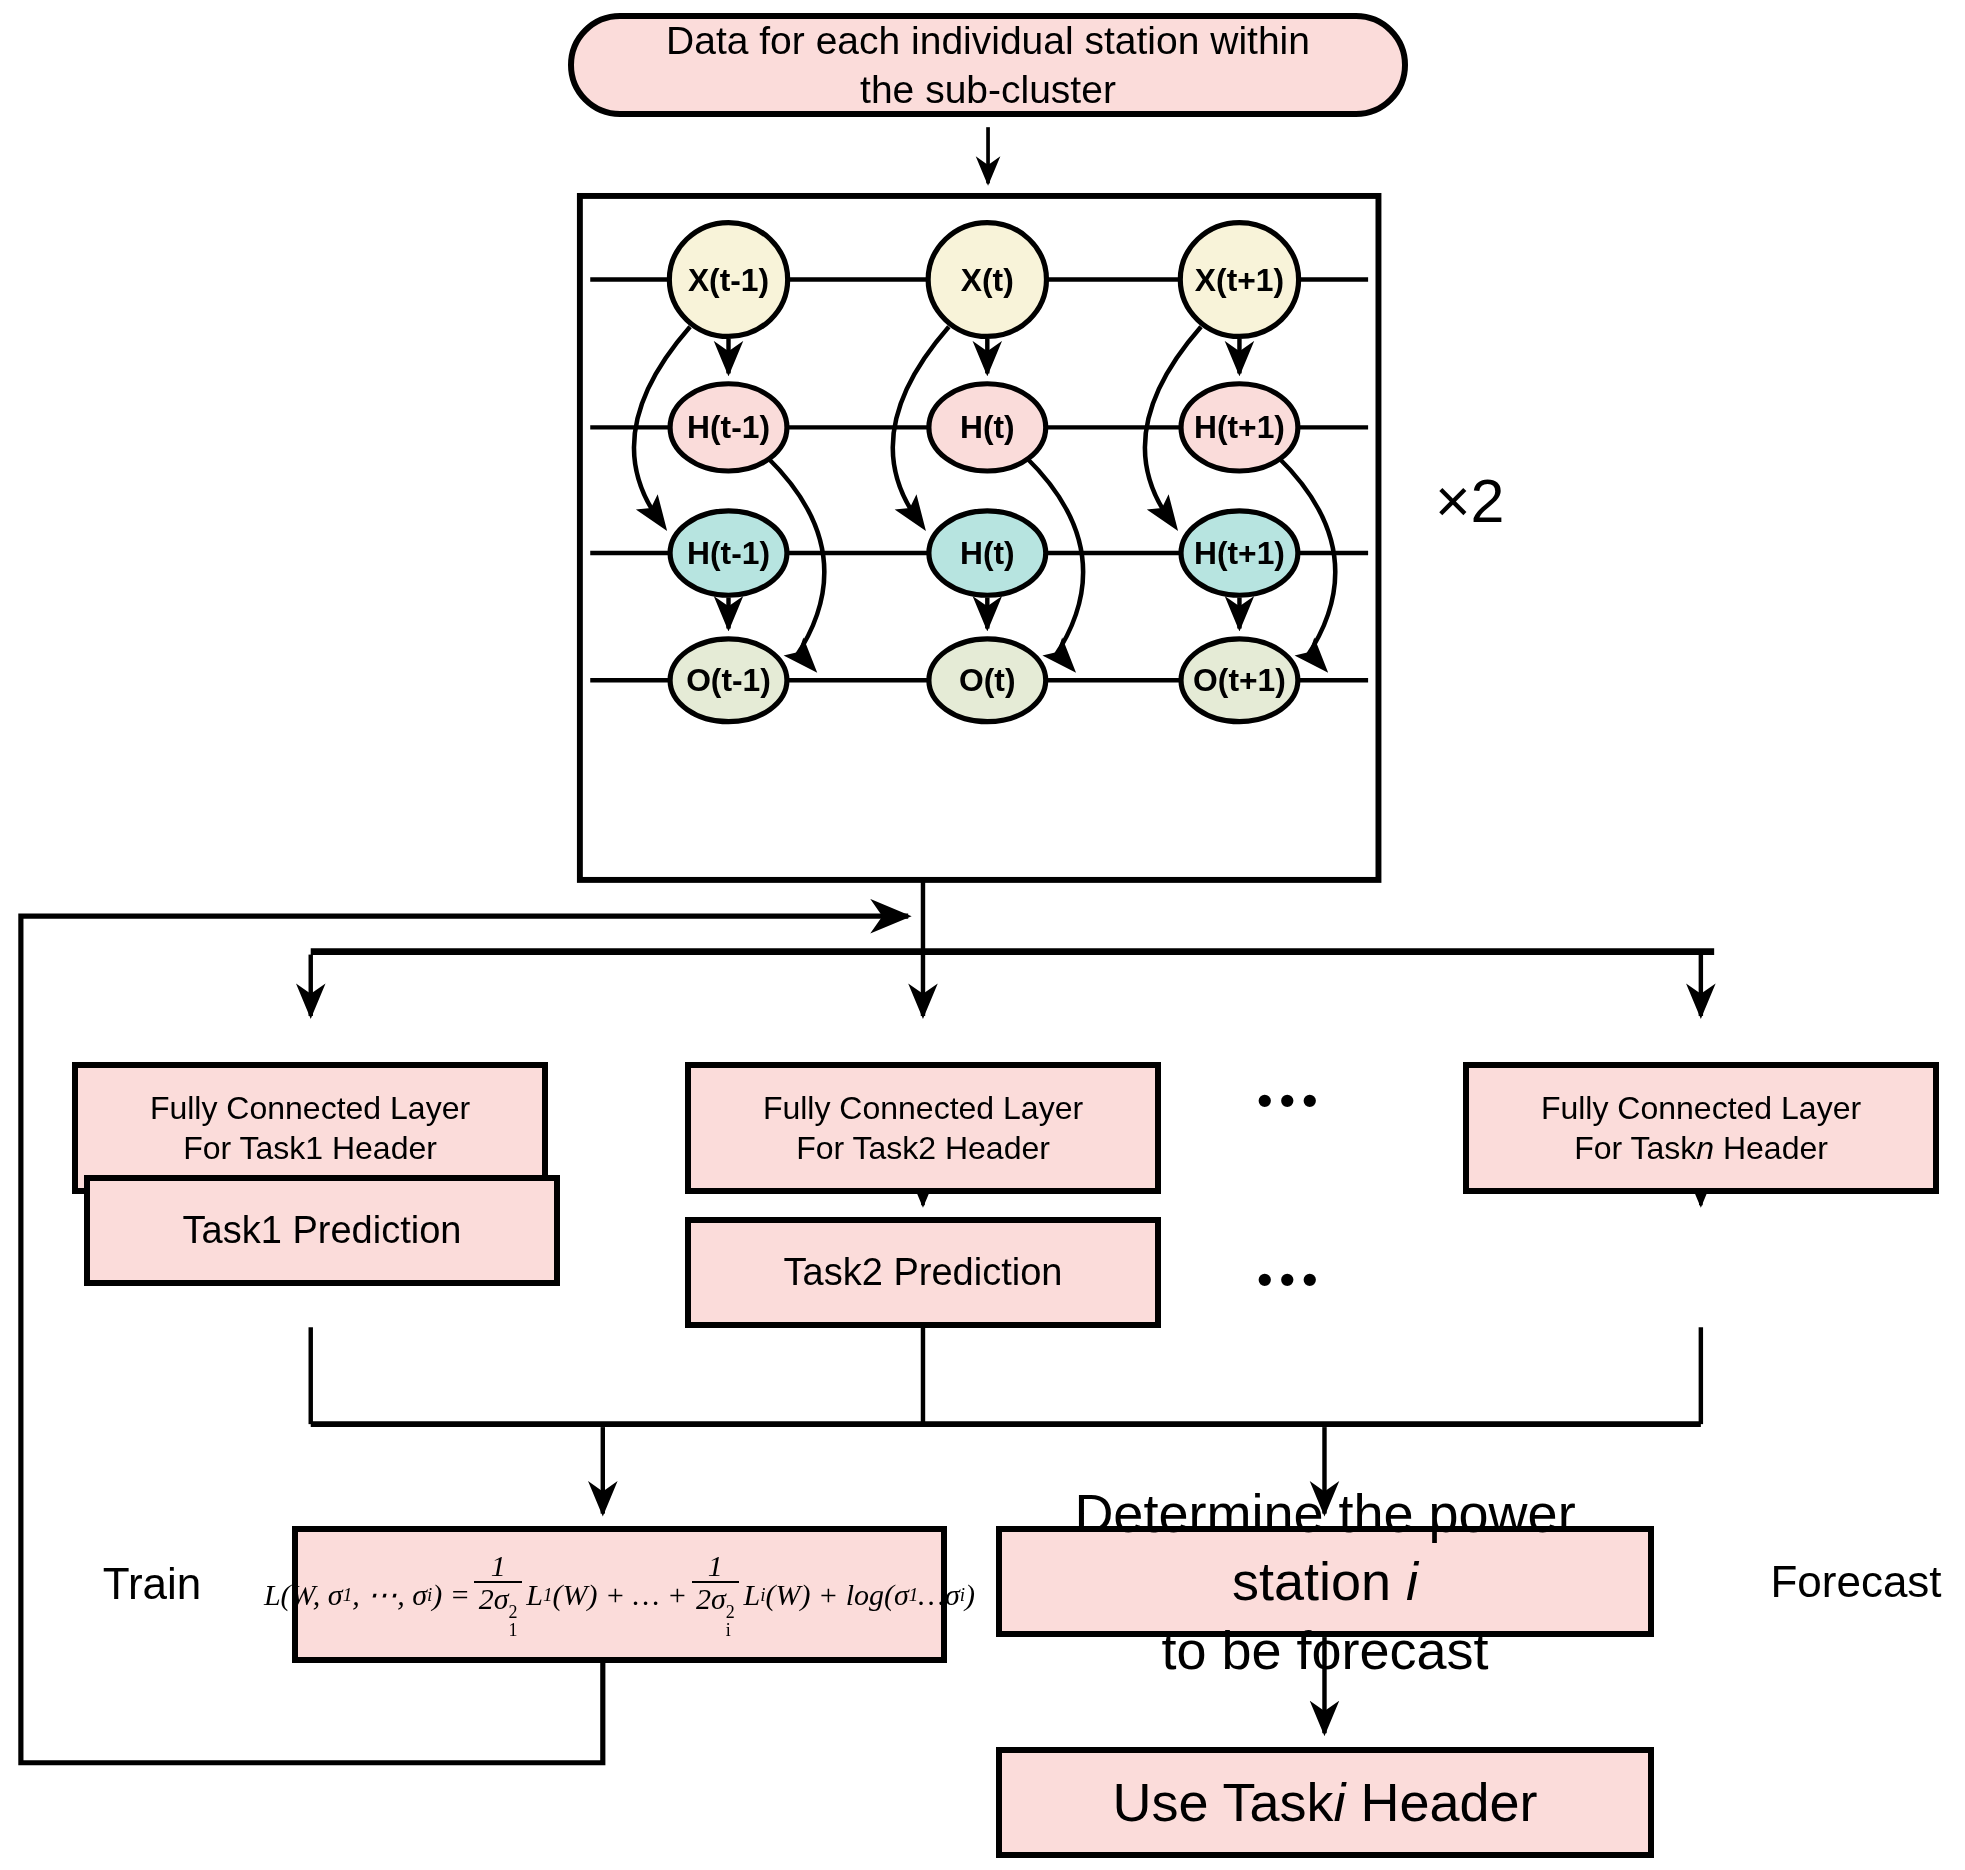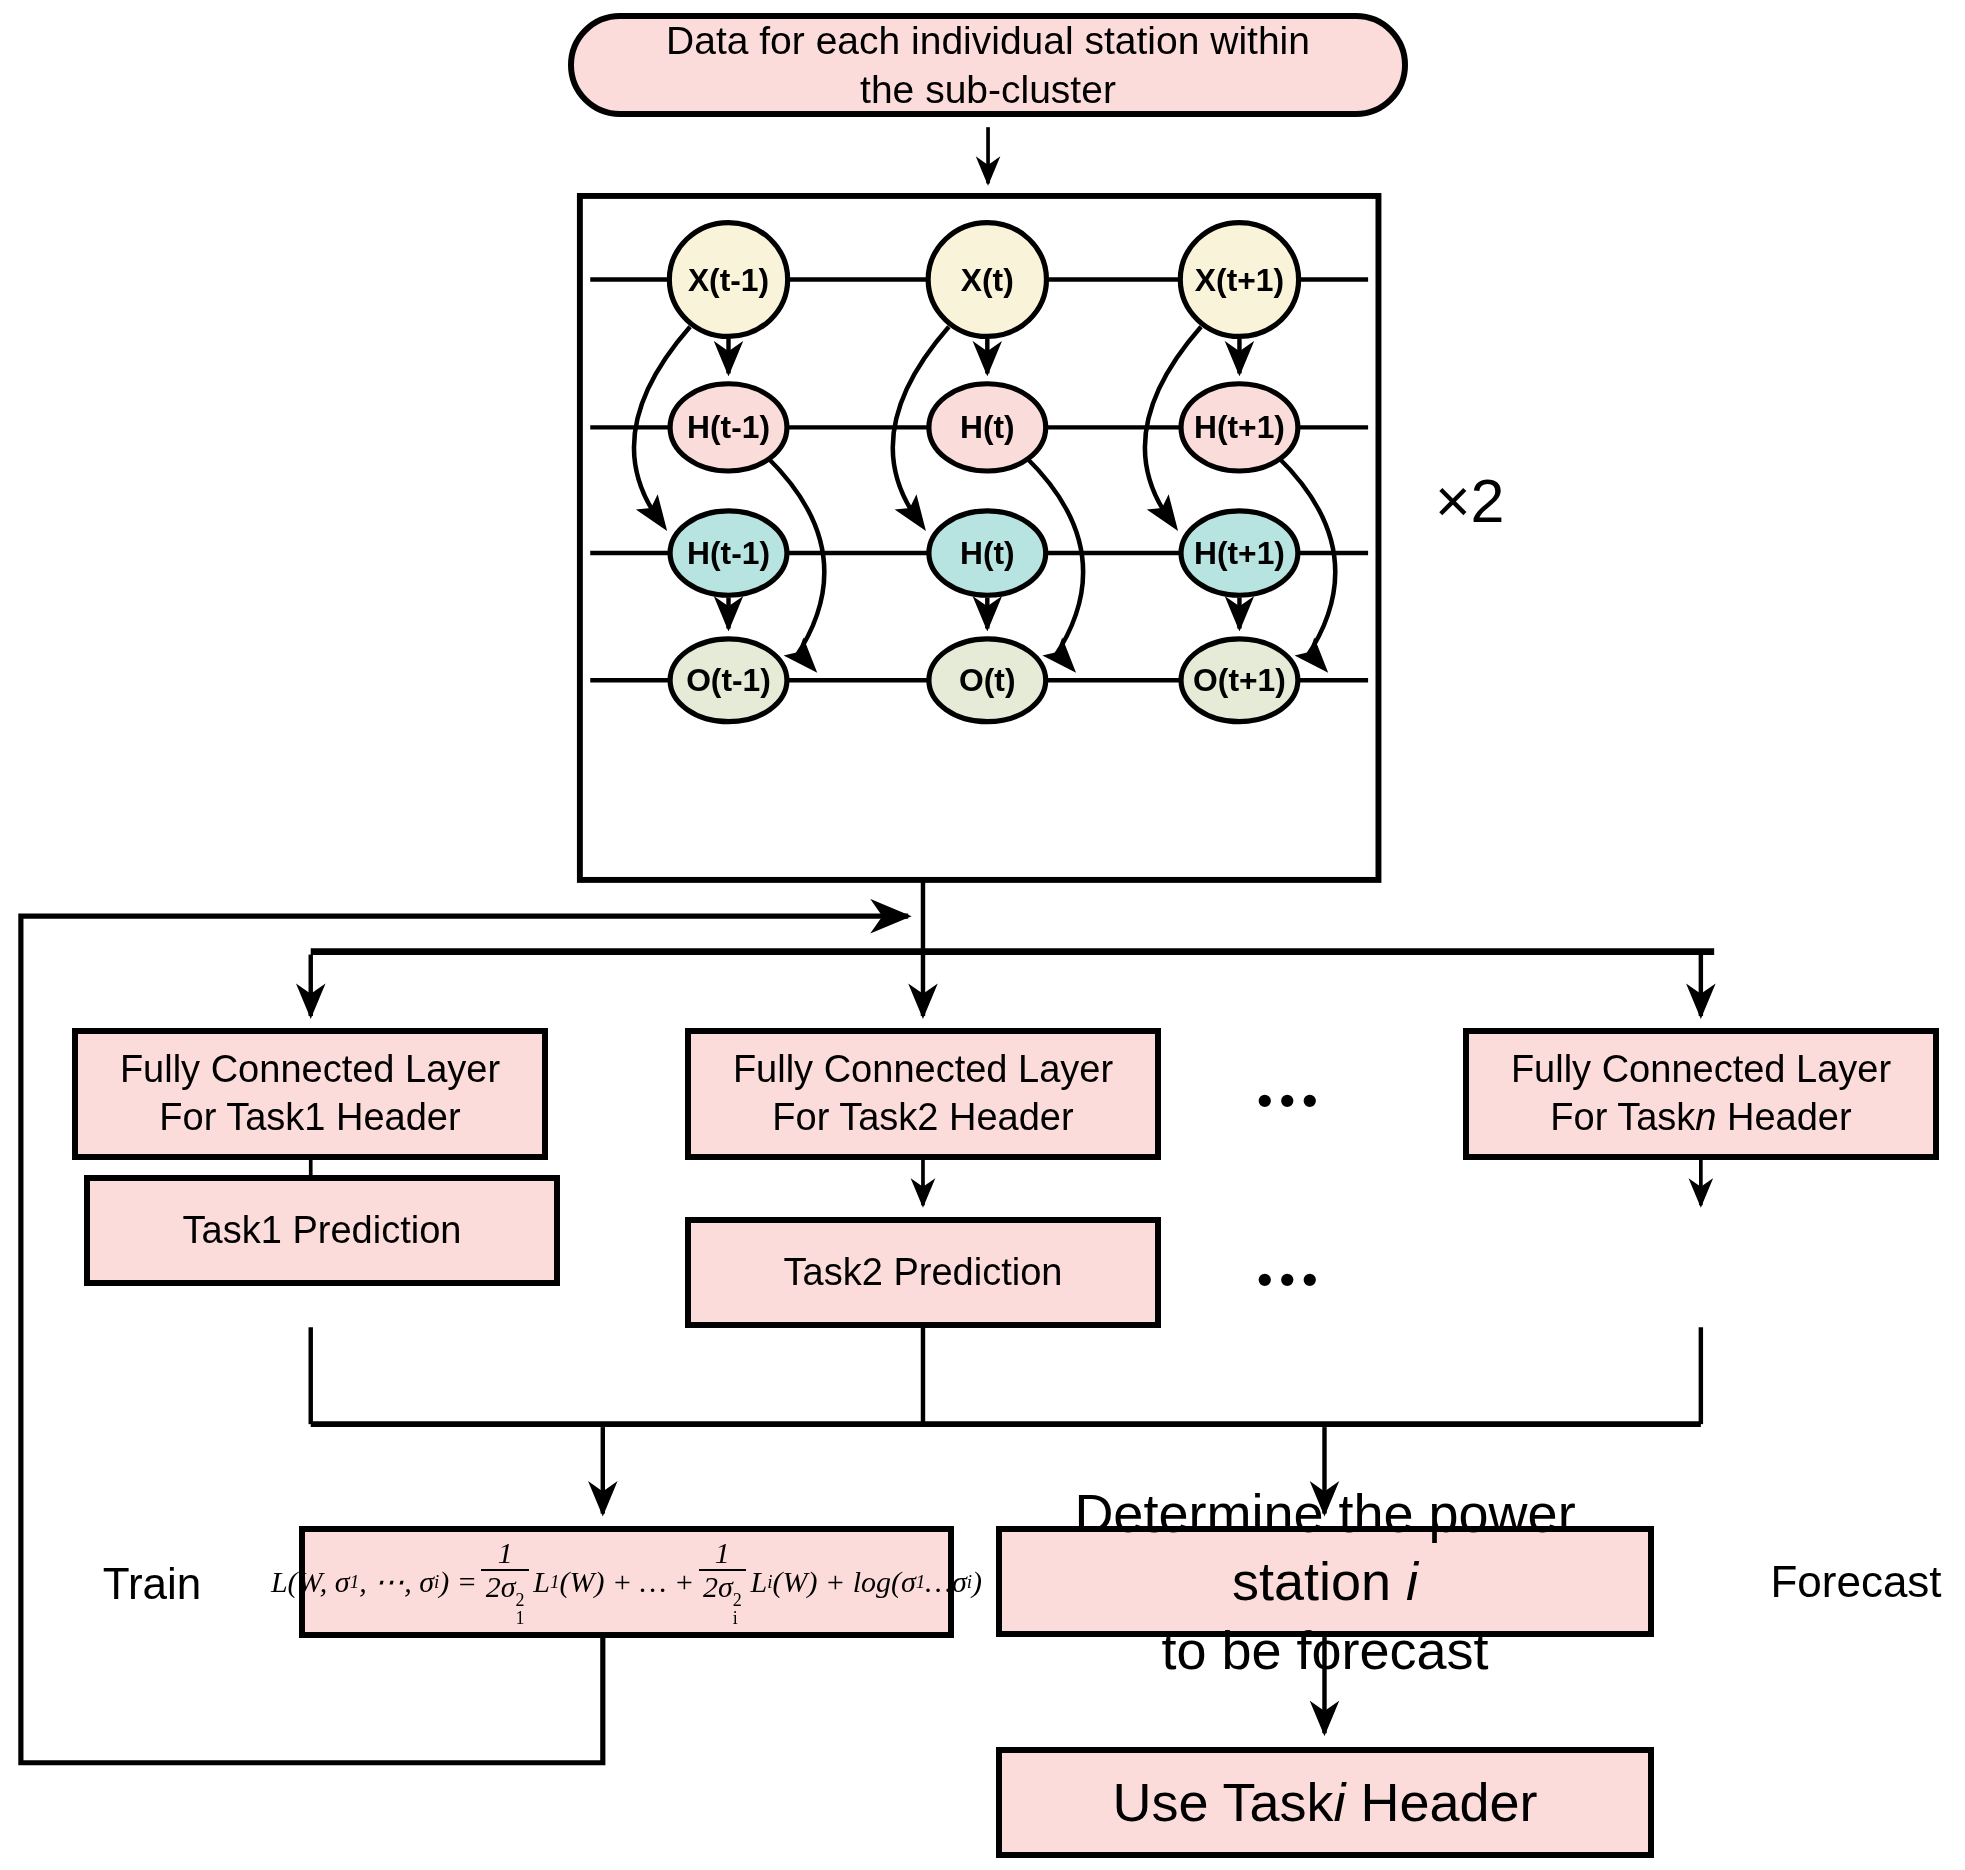--- a/index.html
+++ b/index.html
@@ -4,21 +4,21 @@
 <style>
   html,body{margin:0;padding:0;background:#ffffff;}
   #canvas{position:relative;width:1965px;height:1870px;background:#ffffff;
           font-family:"Liberation Sans",sans-serif;color:#000;overflow:hidden;}
   #wires{position:absolute;left:0;top:0;width:1965px;height:1870px;}
 
   .pbox{position:absolute;box-sizing:border-box;background:#fbdcda;border:6px solid #000;
         display:flex;flex-direction:column;align-items:center;justify-content:center;
         text-align:center;line-height:1.26;}
   .pill{border-radius:59px;font-size:39px;font-weight:500;}
-  .fcbox{font-size:38px;}
+  .fcbox{font-size:32px;margin-top:34px;}
   .predbox{font-size:38px;}
   .bigtext{font-size:54px;}
   .it{font-style:italic;}
   .dots{position:absolute;font-size:43px;font-weight:bold;letter-spacing:7.4px;
         text-align:center;}
   .sidelabel{position:absolute;font-size:44px;font-weight:500;text-align:center;}
   .mult{position:absolute;font-size:61px;font-weight:400;}
 
   
   .formula{font-family:"Liberation Serif",serif;font-style:italic;font-size:30px;
@@ -151,21 +151,21 @@
 
   <div class="pbox predbox" style="left:72px;top:1175px;width:476px;height:111px;margin-left:12px;">
     <div><span>Task</span><span>1</span><span> Prediction</span></div>
   </div>
   <div class="pbox predbox" style="left:685px;top:1217px;width:476px;height:111px;">
     <div><span>Task</span><span>2</span><span> Prediction</span></div>
   </div>
 
   <div class="dots" style="left:1239px;top:1255px;width:104px;">•••</div>
 
-  <div class="pbox" style="left:299px;top:1526px;width:655px;height:112px;">
+  <div class="pbox" style="left:292px;top:1526px;width:655px;height:137px;">
     <div class="formula">
       <span>L(W, σ</span>
         <sub>1</sub>
         <span>, ⋯, σ</span>
         <sub>i</sub>
         <span>) = </span>
       <span class="frac">
         <span class="num">1</span>
         <span class="den"><span>2σ</span><span class="supsub">
               <span>2</span>

